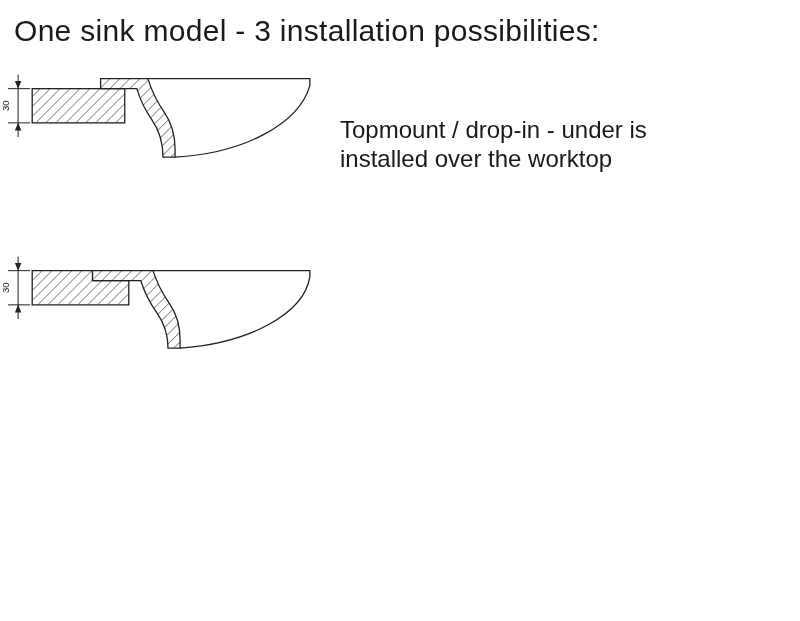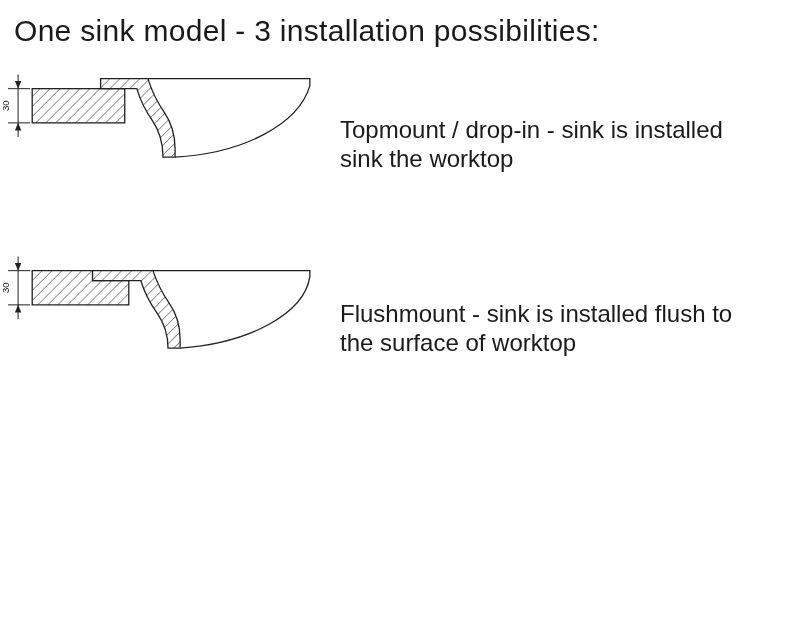--- a/index.html
+++ b/index.html
@@ -48,36 +48,35 @@
           <line class="dim-line" x1="18" y1="16" x2="18" y2="78"></line>
           <polygon class="dim-arrow" points="18,30 14.8,22.5 21.2,22.5"></polygon>
           <polygon class="dim-arrow" points="18,64 14.8,71.5 21.2,71.5"></polygon>
           <text class="dim-text" text-anchor="middle" transform="translate(9,47) rotate(-90)">30</text>
         </g>
         <rect class="section" x="32" y="30" width="92" height="34"></rect>
         <path class="section" d="M 100 20 L 147 20 C 151 33 156 43 163 53 C 170 63 174 76 174 90 L 174 98 L 162 98 C 162 84 158 71 151 61 C 144 51 139 40 136 30 L 100 30 Z"></path>
         <path class="outline" d="M 147 20 L 308 20 L 308 27 M 174 98 A 150 85 0 0 0 308 27"></path>
       </svg>
     </div>
-    <div class="caption">Topmount / drop-in - sink is installed sink the worktop</div>
+    <div class="caption">Topmount / drop-in - under is installed over the worktop</div>
   </div>
 
 
   <div class="row">
     <div class="drawing">
       <svg viewBox="0 0 330 170" width="332" height="176">
         <g>
           <line class="dim-line" x1="8" y1="28" x2="30" y2="28"></line>
           <line class="dim-line" x1="8" y1="62" x2="30" y2="62"></line>
           <line class="dim-line" x1="18" y1="14" x2="18" y2="76"></line>
           <polygon class="dim-arrow" points="18,28 14.8,20.5 21.2,20.5"></polygon>
           <polygon class="dim-arrow" points="18,62 14.8,69.5 21.2,69.5"></polygon>
           <text class="dim-text" text-anchor="middle" transform="translate(9,45) rotate(-90)">30</text>
         </g>
         <path class="section" d="M 32 28 L 92 28 L 92 38 L 128 38 L 128 62 L 32 62 Z"></path>
         <path class="section" d="M 92 28 L 152 28 C 156 40 161 50 168 60 C 175 70 179 83 179 96 L 179 105 L 167 105 C 167 92 163 80 156 70 C 149 60 143 48 140 38 L 92 38 Z"></path>
         <path class="outline" d="M 152 28 L 308 28 L 308 34 M 179 105 A 150 78 0 0 0 308 34"></path>
       </svg>
     </div>
-    <div class="caption">Flushmount - sink is installed flush to the surface of worktop</div>
   </div>
 
 </div>
 
 </body></html>

